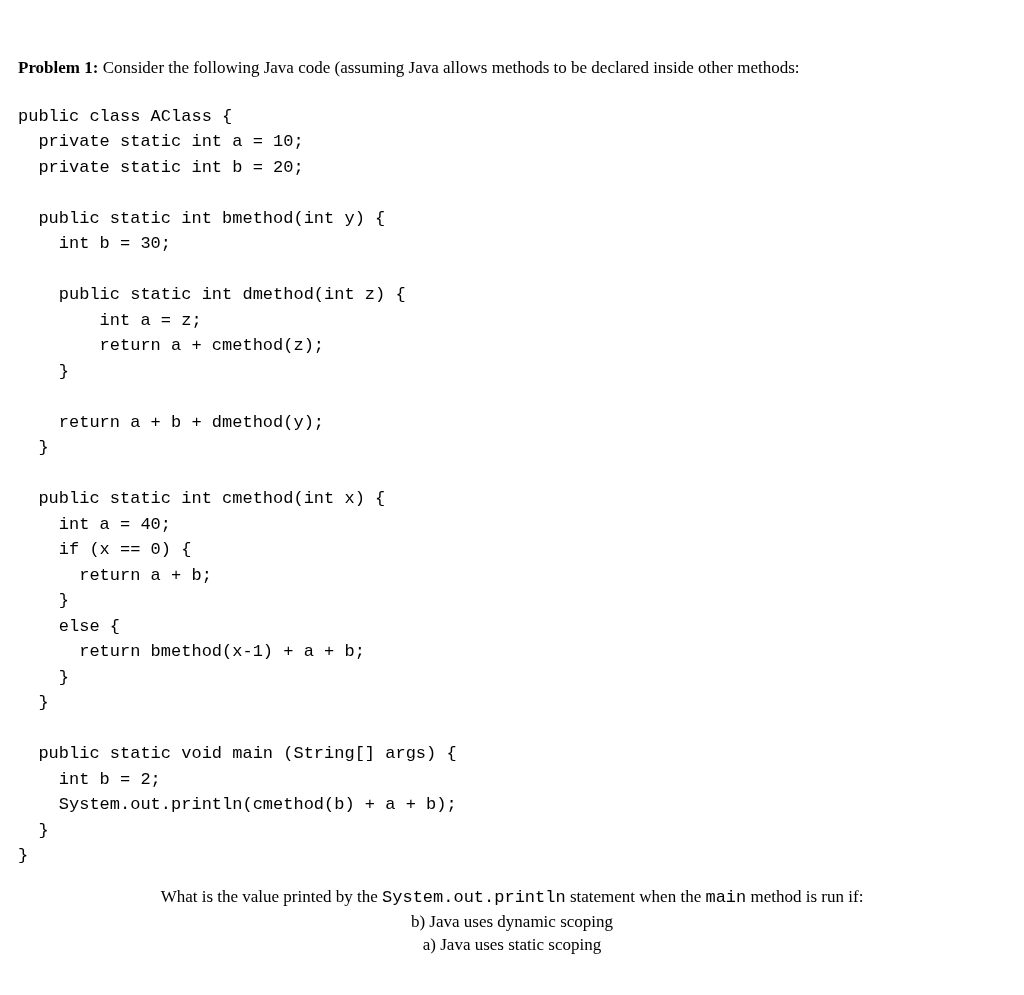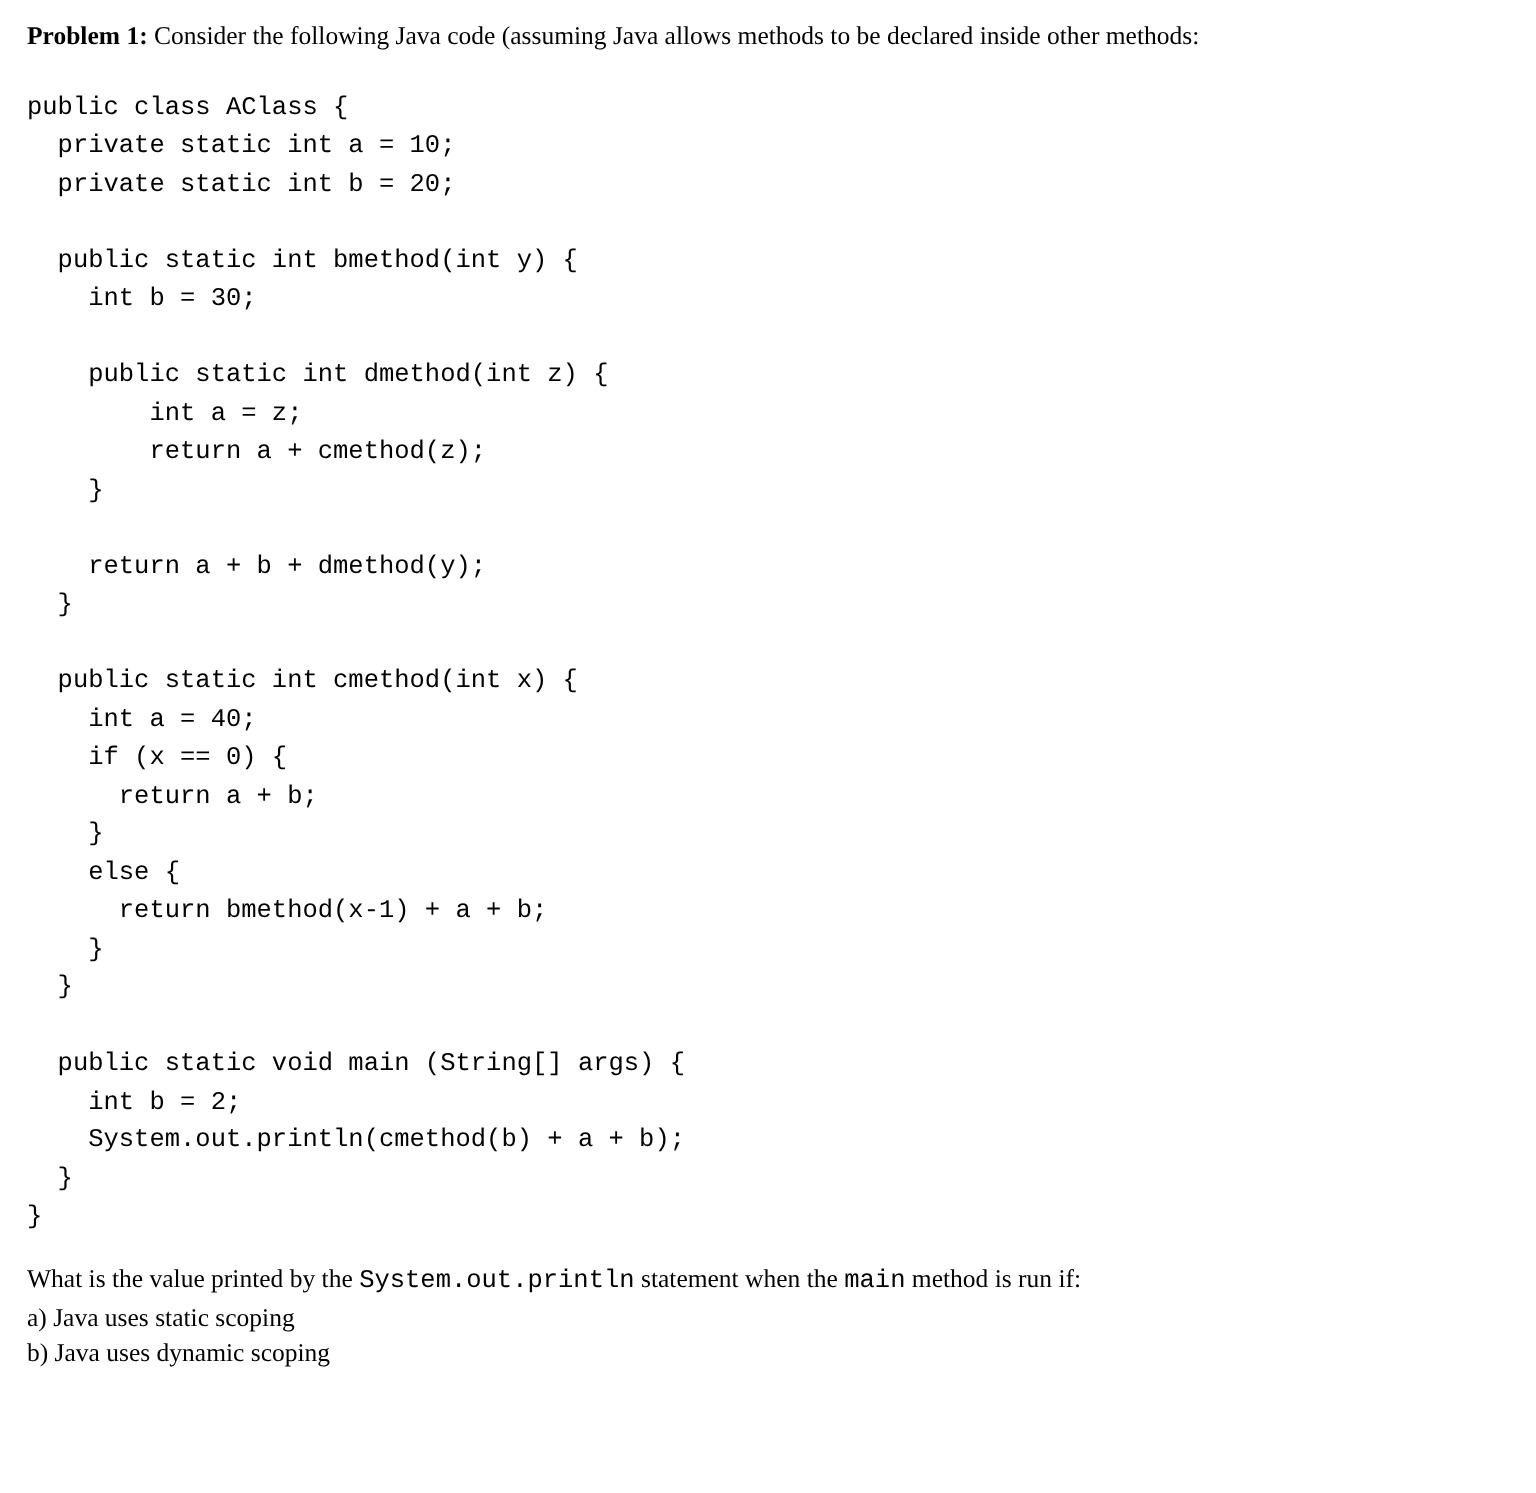--- a/index.html
+++ b/index.html
@@ -8,39 +8,41 @@
       color: #000;
       background: #fff;
       margin: 0;
       padding: 12px 18px;
       line-height: 1.4;
       width: 1024px;
       box-sizing: border-box;
     }
     .problem-header {
       margin-bottom: 24px;
+      margin-top: 44px;
     }
     .problem-header strong {
       font-weight: bold;
     }
     .code-block {
       font-family: 'Courier New', Courier, monospace;
       font-size: 17px;
       white-space: pre;
       line-height: 1.5;
       margin: 10px 0 16px 0;
     }
     .question {
       margin-top: 10px;
     }
     .mono {
       font-family: 'Courier New', Courier, monospace;
     }
     .question-line {
       margin: 0;
+      text-align: center;
     }
   </style>
 </head>
 <body>
 
 <div class="problem-header">
   <strong>Problem 1:</strong><span> Consider the following Java code (assuming Java allows methods to be declared inside other methods:</span>
 </div>
 
 <div class="code-block">public class AClass {
@@ -71,15 +73,15 @@
   public static void main (String[] args) {
     int b = 2;
     System.out.println(cmethod(b) + a + b);
   }
 }</div>
 
 <div class="question">
   <p class="question-line">
     <span>What is the value printed by the </span><span class="mono">System.out.println</span><span> statement when the </span><span class="mono">main</span><span> method is run if:</span>
   </p>
+  <p class="question-line">b) Java uses dynamic scoping</p>
   <p class="question-line">a) Java uses static scoping</p>
-  <p class="question-line">b) Java uses dynamic scoping</p>
 </div>
 
 </body></html>

